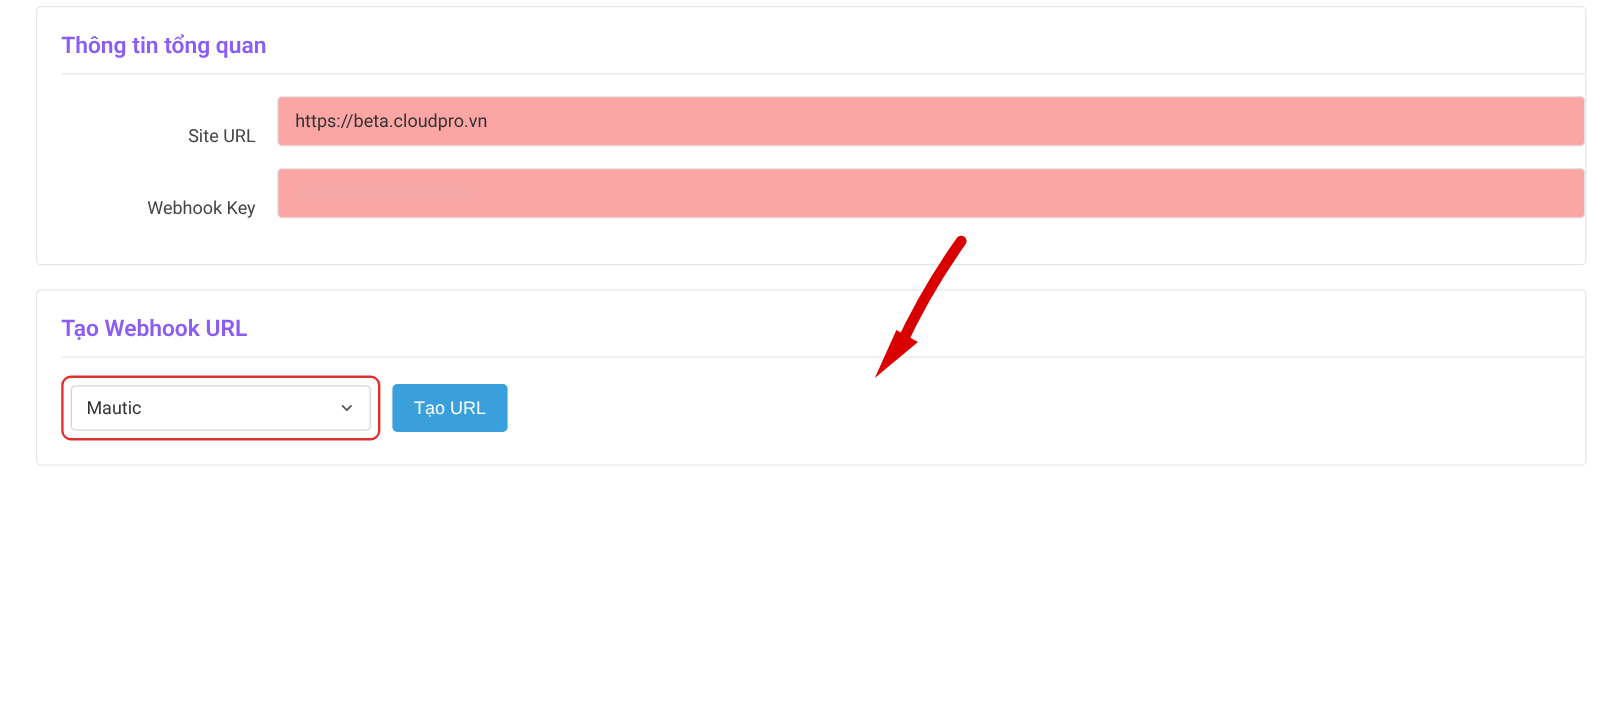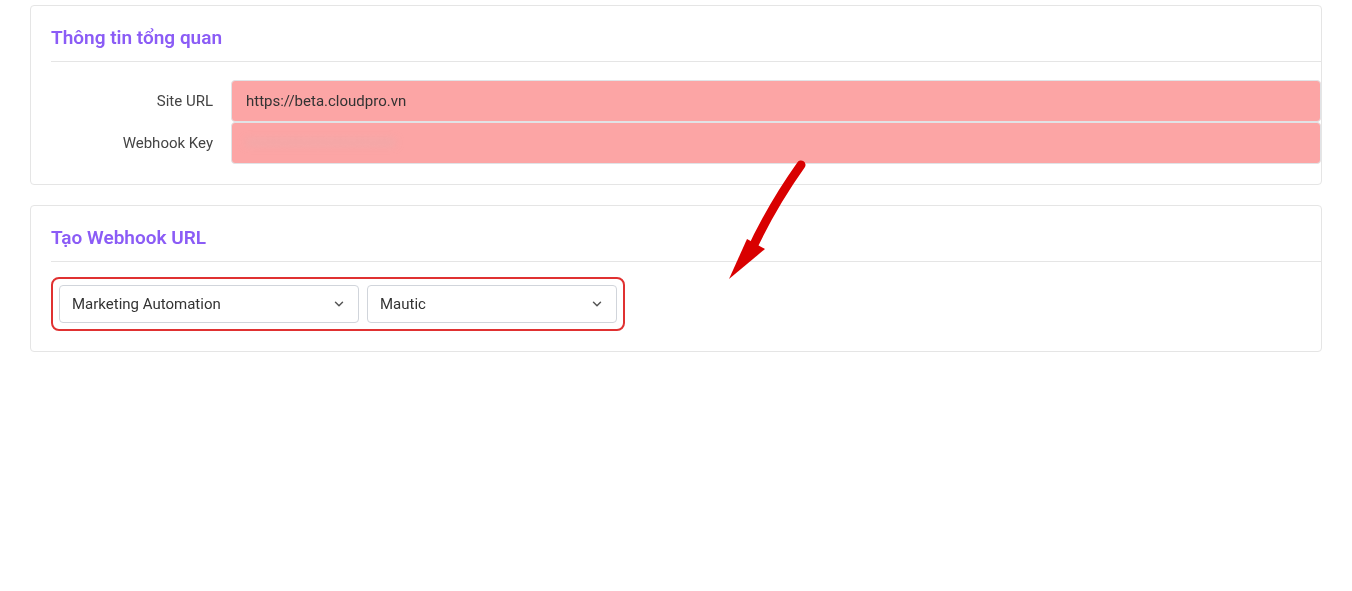--- a/index.html
+++ b/index.html
@@ -28,21 +28,22 @@
       font-size: 19px;
       font-weight: 600;
       color: #8b5cf6;
       border-bottom: 1px solid #e5e5e5;
       padding-bottom: 12px;
       margin-bottom: 18px;
       margin-right: 0;
     }
     .form-row {
       display: flex;
-      align-items: center;
+      align-items: flex-end;
+      margin-bottom: 18px;
     }
     .form-label {
       width: 180px;
       text-align: right;
       padding-right: 18px;
       color: #444;
       font-size: 15px;
     }
     .form-value {
       flex: 1;
@@ -139,38 +140,31 @@
       <span class="blur-text">•••••••••••••••••••••••••••</span>
     </div>
   </div>
 </div>
 
 <div class="panel second-panel">
   <h2 class="panel-title">Tạo Webhook URL</h2>
 
   <div class="webhook-controls">
     <div class="highlight-wrap">
-      <div class="select-box first">
-        <span>Marketing Automation</span>
-        <span class="chevron">
-          <svg viewBox="0 0 24 24" fill="none" stroke="#555" stroke-width="2.5" stroke-linecap="round" stroke-linejoin="round">
-              <polyline points="6 9 12 15 18 9"></polyline>
-            </svg>
-        </span>
-      </div>
       <div class="select-box second">
         <span>Mautic</span>
         <span class="chevron">
           <svg viewBox="0 0 24 24" fill="none" stroke="#555" stroke-width="2.5" stroke-linecap="round" stroke-linejoin="round">
               <polyline points="6 9 12 15 18 9"></polyline>
             </svg>
         </span>
       </div>
     </div>
 
+    <button class="btn">Tạo URL</button>
 
     <svg class="arrow-anno" style="left:640px; top:-120px;" width="130" height="140" viewBox="0 0 130 140">
       <defs></defs>
       <path d="M 110 8 Q 80 50 58 98" stroke="#d90000" stroke-width="9" fill="none" stroke-linecap="round"></path>
       <polygon points="38,122 74,92 56,82" fill="#d90000"></polygon>
     </svg>
   </div>
 </div>
 
 </body></html>

